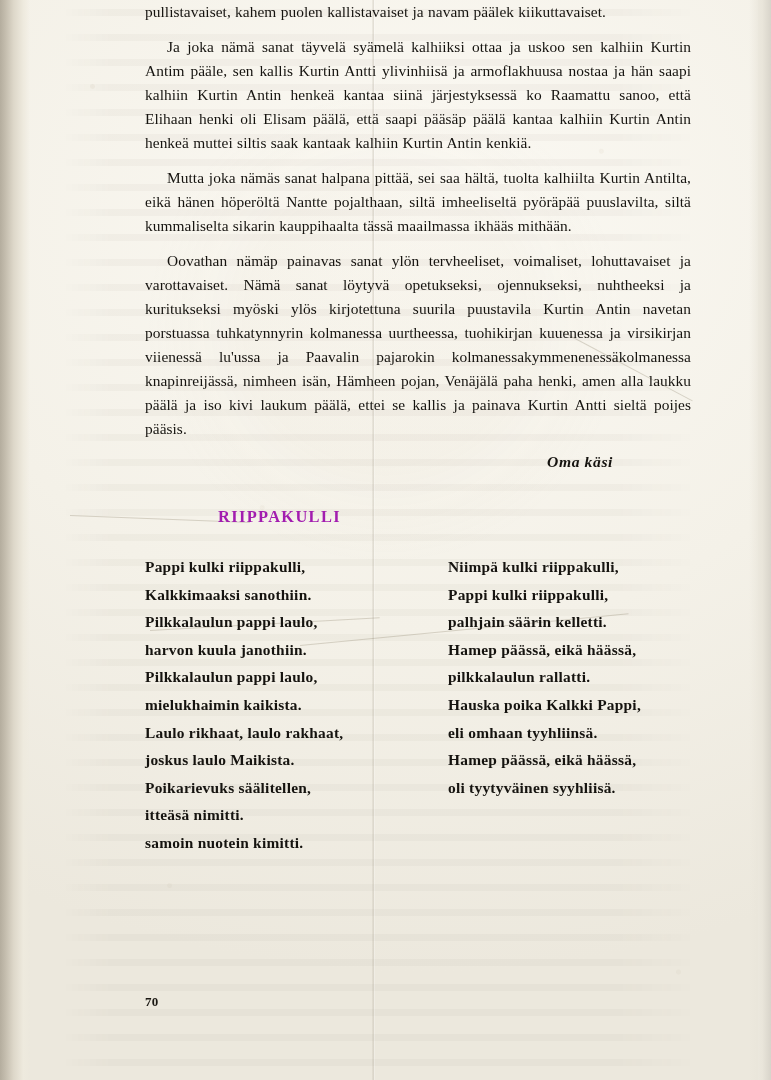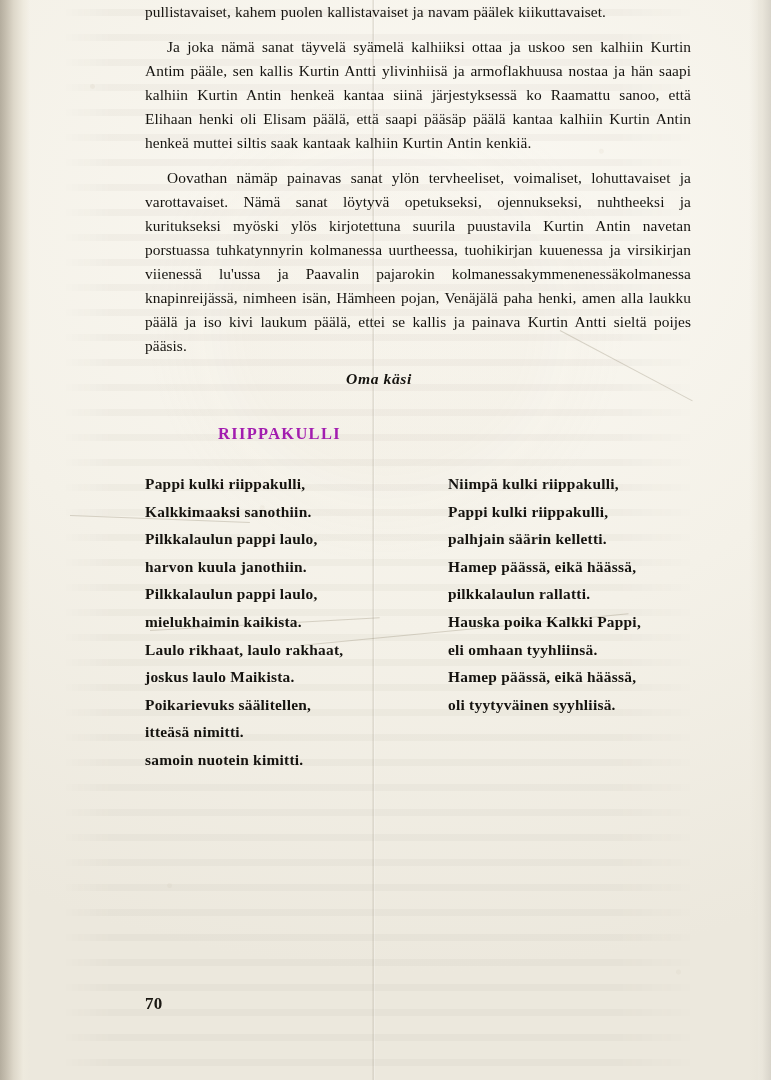--- a/index.html
+++ b/index.html
@@ -118,21 +118,21 @@
     color: #15130f;
     letter-spacing: .05px;
     word-spacing: .4px;
     -webkit-font-smoothing: none;
   }
   p.body.noindent { text-indent: 0; }
   p.body + p.body { margin-top: 11px; }
 
   .signature {
     margin: 12px 0 0 0;
-    text-align: center;
+    text-align: right;
     padding-right: 78px;
     font-style: italic;
     font-weight: bold;
     font-size: 15.6px;
     color: #15130f;
     letter-spacing: .6px;
   }
 
   h2.section-title {
     margin: 36px 0 0 0;
@@ -160,21 +160,21 @@
     color: #15130f;
     white-space: nowrap;
     letter-spacing: .25px;
     font-weight: bold;
   }
 
   .folio {
     position: absolute;
     left: 0;
     top: 994px;
-    font-size: 17px;
+    font-size: 13px;
     font-weight: bold;
     color: #1b1813;
     letter-spacing: .3px;
     text-align: right;
   }
 </style>
 </head>
 <body>
 
 <div id="scan">
@@ -186,20 +186,21 @@
 
   <div class="scratch" style="left:150px; top:630px; width:230px; transform:rotate(-3.2deg);"></div>
   <div class="scratch" style="left:300px; top:645px; width:330px; transform:rotate(-5.5deg);"></div>
   <div class="scratch" style="left:70px;  top:515px; width:180px; transform:rotate(2.2deg);"></div>
   <div class="scratch" style="left:560px; top:330px; width:150px; transform:rotate(28deg);"></div>
 
   <div id="content">
 
     <p class="body noindent">pullistavaiset, kahem puolen kallistavaiset ja navam päälek kiikuttavaiset.</p>
     <p class="body">Ja joka nämä sanat täyvelä syämelä kalhiiksi ottaa ja uskoo sen kalhiin Kurtin Antim pääle, sen kallis Kurtin Antti ylivinhiisä ja armoflakhuusa nostaa ja hän saapi kalhiin Kurtin Antin henkeä kantaa siinä järjestyksessä ko Raamattu sanoo, että Elihaan henki oli Elisam päälä, että saapi pääsäp päälä kantaa kalhiin Kurtin Antin henkeä muttei siltis saak kantaak kalhiin Kurtin Antin kenkiä.</p>
+    <p class="body">Mutta joka nämäs sanat halpana pittää, sei saa hältä, tuolta kalhiilta Kurtin Antilta, eikä hänen höperöltä Nantte pojalthaan, siltä imheeliseltä pyöräpää puuslavilta, siltä kummaliselta sikarin kauppihaalta tässä maailmassa ikhääs mithään.</p>
     <p class="body">Oovathan nämäp painavas sanat ylön tervheeliset, voimaliset, lohuttavaiset ja varottavaiset. Nämä sanat löytyvä opetukseksi, ojennukseksi, nuhtheeksi ja kuritukseksi myöski ylös kirjotettuna suurila puustavila Kurtin Antin navetan porstuassa tuhkatynnyrin kolmanessa uurtheessa, tuohikirjan kuuenessa ja virsikirjan viienessä lu'ussa ja Paavalin pajarokin kolmanessakymmenenessäkolmanessa knapinreijässä, nimheen isän, Hämheen pojan, Venäjälä paha henki, amen alla laukku päälä ja iso kivi laukum päälä, ettei se kallis ja painava Kurtin Antti sieltä poijes pääsis.</p>
 
     <div class="signature">Oma käsi</div>
 
     <h2 class="section-title">RIIPPAKULLI</h2>
 
     <div class="poem">
       <div class="poem-col left">
         <div class="poem-line">Pappi kulki riippakulli,</div>
         <div class="poem-line">Kalkkimaaksi sanothiin.</div>

